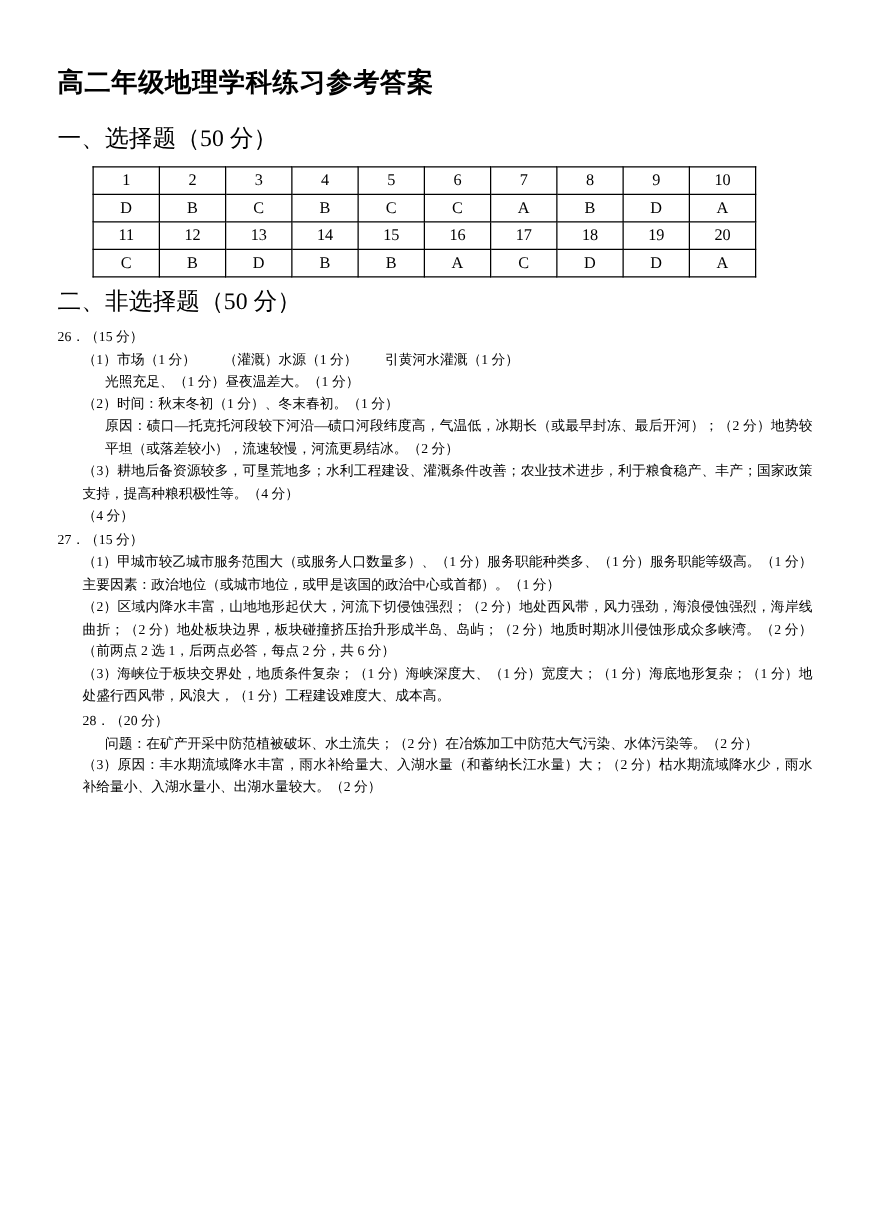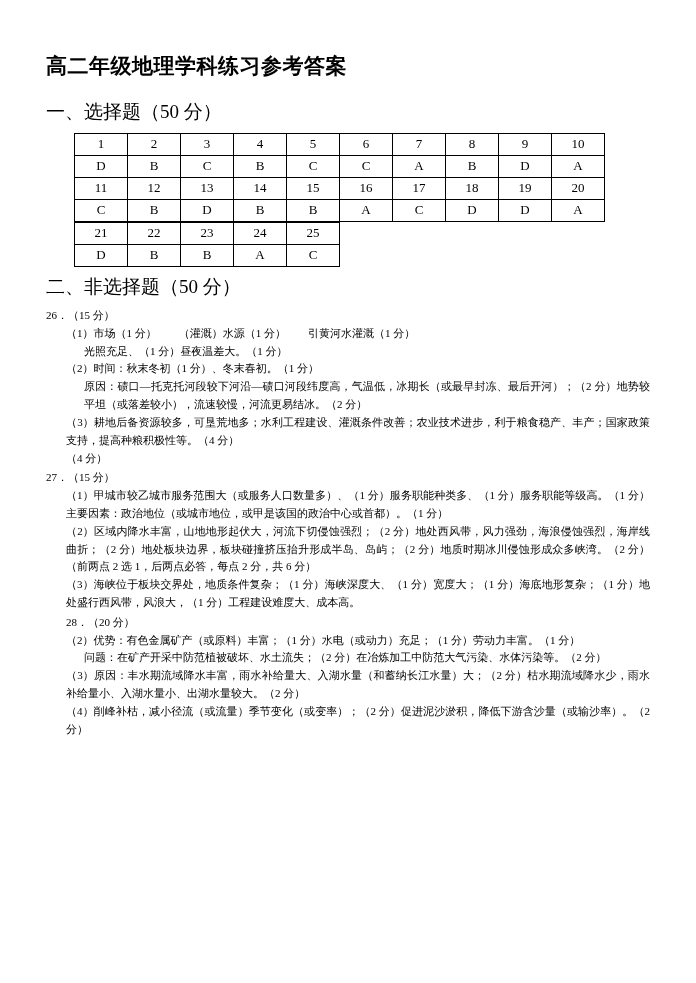--- a/index.html
+++ b/index.html
@@ -120,38 +120,20 @@
         <td>B</td>
         <td>B</td>
         <td>A</td>
         <td>C</td>
         <td>D</td>
         <td>D</td>
         <td>A</td>
       </tr>
     </tbody>
       </table>
-    <table class="ans">
-      <tbody>
-          <tr>
-        <td>21</td>
-        <td>22</td>
-        <td>23</td>
-        <td>24</td>
-        <td>25</td>
-      </tr>
-      <tr>
-        <td>D</td>
-        <td>B</td>
-        <td>B</td>
-        <td>A</td>
-        <td>C</td>
-      </tr>
-    </tbody>
-      </table>
   </div>
 
   <div class="section-head">二、非选择题（50 分）</div>
 
   <div class="block-26">
     <div class="para">26．（15 分）</div>
     <div class="para indent2">（1）市场（1 分）　　（灌溉）水源（1 分）　　引黄河水灌溉（1 分）</div>
     <div class="para indent3">光照充足、（1 分）昼夜温差大。（1 分）</div>
     <div class="para indent2">（2）时间：秋末冬初（1 分）、冬末春初。（1 分）</div>
     <div class="para indent3">原因：碛口—托克托河段较下河沿—碛口河段纬度高，气温低，冰期长（或最早封冻、最后开河）；（2 分）地势较平坦（或落差较小），流速较慢，河流更易结冰。（2 分）</div>
@@ -161,19 +143,17 @@
 
   <div class="block-27">
     <div class="para">27．（15 分）</div>
     <div class="para indent2">（1）甲城市较乙城市服务范围大（或服务人口数量多）、（1 分）服务职能种类多、（1 分）服务职能等级高。（1 分）主要因素：政治地位（或城市地位，或甲是该国的政治中心或首都）。（1 分）</div>
     <div class="para indent2">（2）区域内降水丰富，山地地形起伏大，河流下切侵蚀强烈；（2 分）地处西风带，风力强劲，海浪侵蚀强烈，海岸线曲折；（2 分）地处板块边界，板块碰撞挤压抬升形成半岛、岛屿；（2 分）地质时期冰川侵蚀形成众多峡湾。（2 分）（前两点 2 选 1，后两点必答，每点 2 分，共 6 分）</div>
     <div class="para indent2">（3）海峡位于板块交界处，地质条件复杂；（1 分）海峡深度大、（1 分）宽度大；（1 分）海底地形复杂；（1 分）地处盛行西风带，风浪大，（1 分）工程建设难度大、成本高。</div>
   </div>
 
   <div class="block-28">
     <div class="para indent2">28．（20 分）</div>
-    <div class="para indent2">（2）优势：有色金属矿产（或原料）丰富；（1 分）水电（或动力）充足；（1 分）劳动力丰富。（1 分）</div>
     <div class="para indent3">问题：在矿产开采中防范植被破坏、水土流失；（2 分）在冶炼加工中防范大气污染、水体污染等。（2 分）</div>
     <div class="para indent2">（3）原因：丰水期流域降水丰富，雨水补给量大、入湖水量（和蓄纳长江水量）大；（2 分）枯水期流域降水少，雨水补给量小、入湖水量小、出湖水量较大。（2 分）</div>
-    <div class="para indent2">（4）削峰补枯，减小径流（或流量）季节变化（或变率）；（2 分）促进泥沙淤积，降低下游含沙量（或输沙率）。（2 分）</div>
   </div>
 
 </div>
 
 </body></html>

